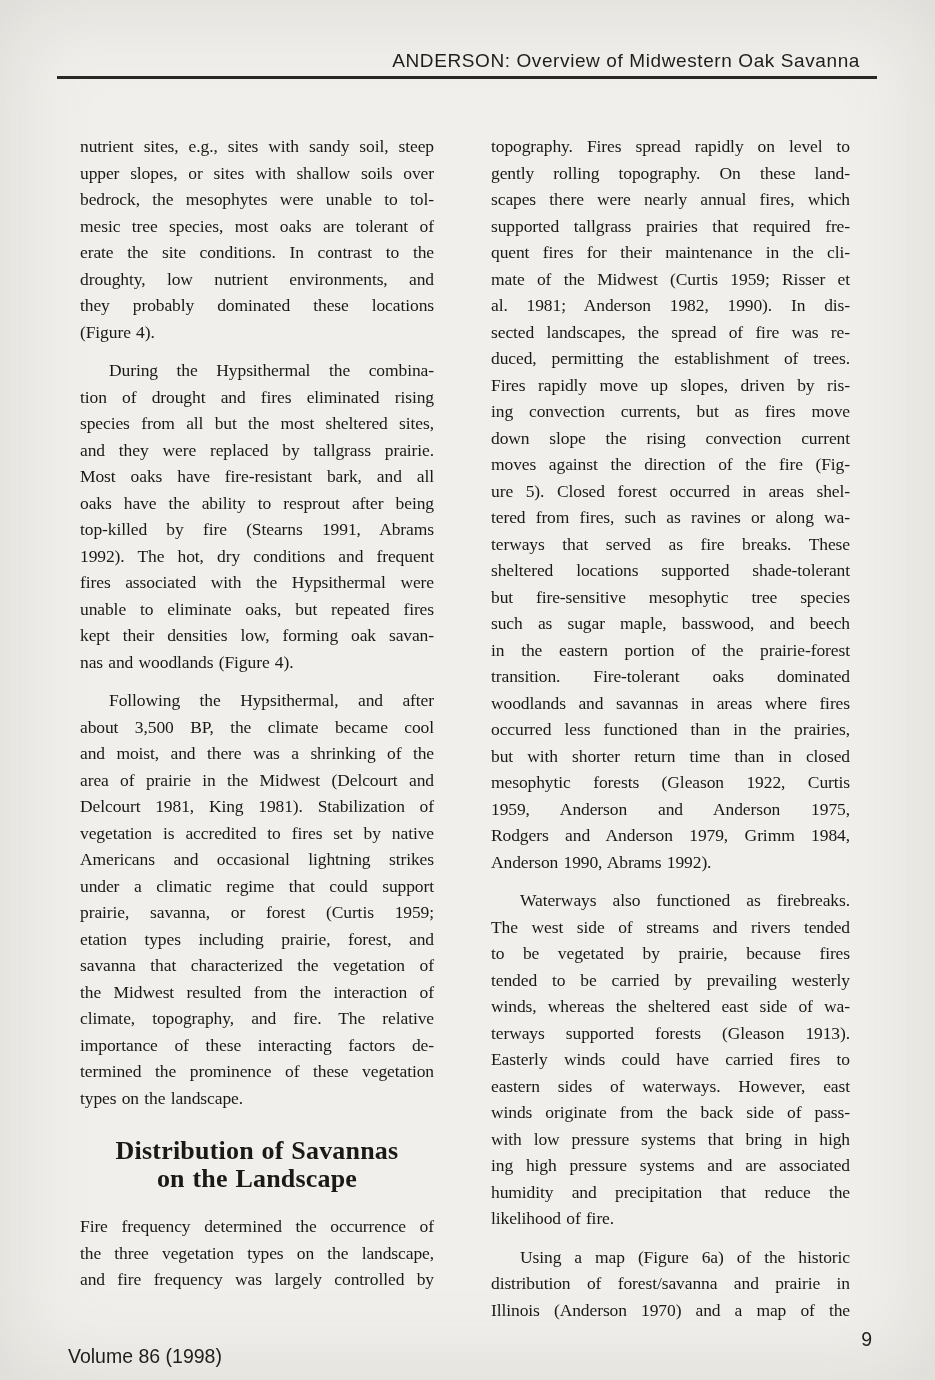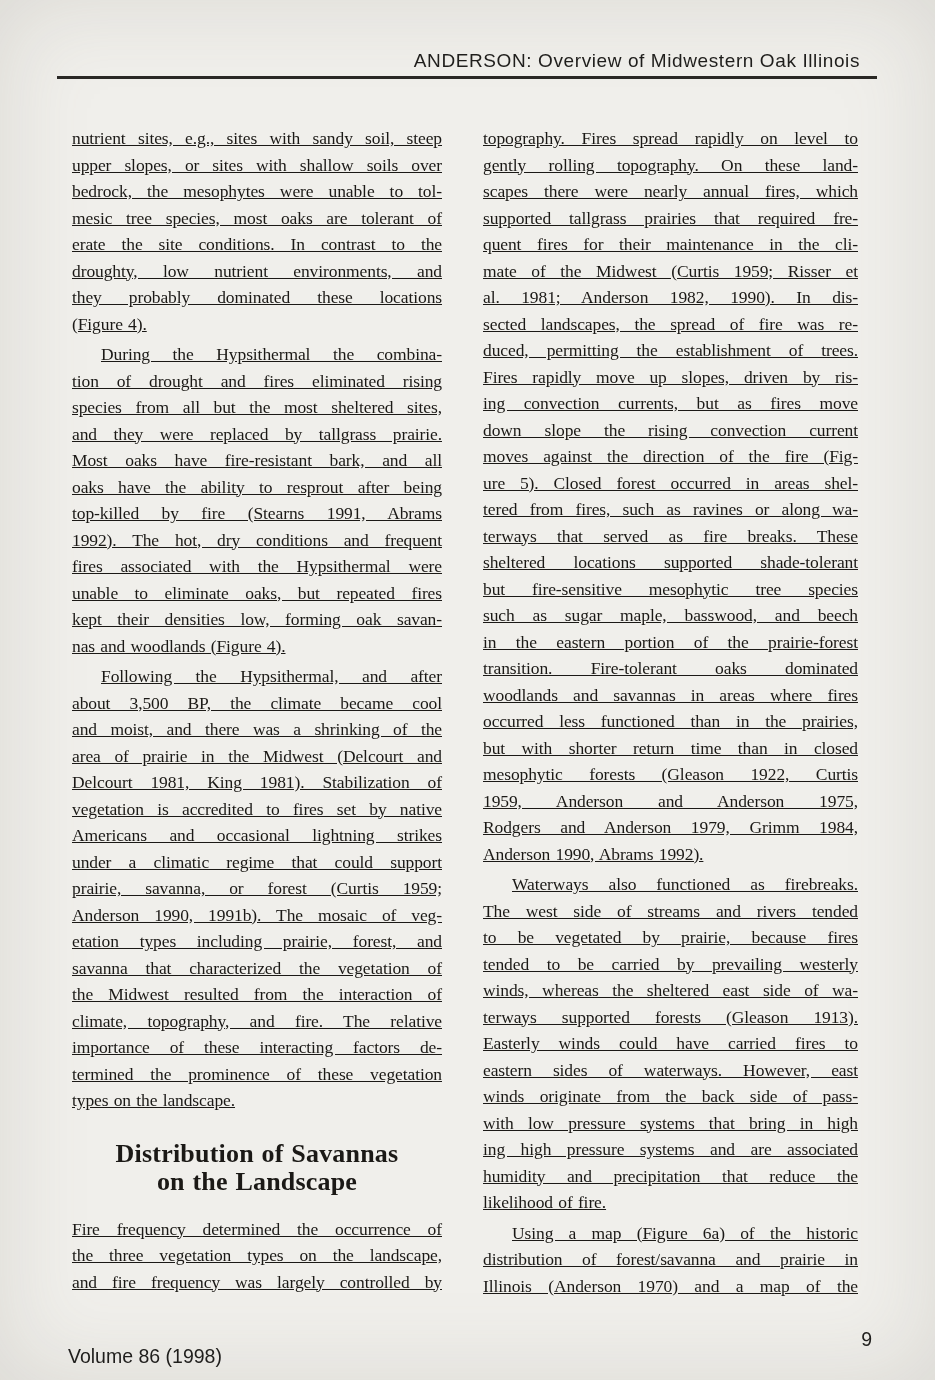--- a/index.html
+++ b/index.html
@@ -32,21 +32,21 @@
   .column {
     position: absolute;
     top: 121px;
     font-size: 17.5px;
     line-height: 26.5px;
     letter-spacing: -0.1px;
     word-spacing: 1px;
   }
   .column-left  { left: 68px;  width: 378px; }
   .column-right { left: 479px; width: 383px; }
-  .para { margin: 4px; text-decoration: underline; }
+  .para { margin: 12px; }
   .tline {
     text-align: justify;
     text-align-last: justify;
     white-space: normal;
   }
   .tline.endline { text-align-last: left; }
   .tline.indent  { text-indent: 29px; }
   .heading {
     margin: 26px 0 20px 0;
     text-align: center;
@@ -63,21 +63,21 @@
     color: #1f1e1c;
   }
   .footer-volume { position: absolute; left: 11px; top: 0; margin-top: 17px; }
   .footer-pagenum { position: absolute; right: 5px; top: 0; }
 </style>
 </head>
 <body>
 
 <div class="page">
 
-  <div class="running-header">ANDERSON: Overview of Midwestern Oak Illinois</div>
+  <div class="running-header">ANDERSON: Overview of Midwestern Oak Savanna</div>
 
   <div class="header-rule"></div>
 
   <div class="column column-left">
       <div class="para">
         <div class="tline">nutrient sites, e.g., sites with sandy soil, steep</div>
         <div class="tline">upper slopes, or sites with shallow soils over</div>
         <div class="tline">bedrock, the mesophytes were unable to tol-</div>
         <div class="tline">mesic tree species, most oaks are tolerant of</div>
         <div class="tline">erate the site conditions. In contrast to the</div>
@@ -102,21 +102,20 @@
       <div class="para">
         <div class="tline indent">Following the Hypsithermal, and after</div>
         <div class="tline">about 3,500 BP, the climate became cool</div>
         <div class="tline">and moist, and there was a shrinking of the</div>
         <div class="tline">area of prairie in the Midwest (Delcourt and</div>
         <div class="tline">Delcourt 1981, King 1981). Stabilization of</div>
         <div class="tline">vegetation is accredited to fires set by native</div>
         <div class="tline">Americans and occasional lightning strikes</div>
         <div class="tline">under a climatic regime that could support</div>
         <div class="tline">prairie, savanna, or forest (Curtis 1959;</div>
-        <div class="tline">Anderson 1990, 1991b). The mosaic of veg-</div>
         <div class="tline">etation types including prairie, forest, and</div>
         <div class="tline">savanna that characterized the vegetation of</div>
         <div class="tline">the Midwest resulted from the interaction of</div>
         <div class="tline">climate, topography, and fire. The relative</div>
         <div class="tline">importance of these interacting factors de-</div>
         <div class="tline">termined the prominence of these vegetation</div>
         <div class="tline endline">types on the landscape.</div>
       </div>
       <div class="heading">
         <div class="hline">Distribution of Savannas</div>

